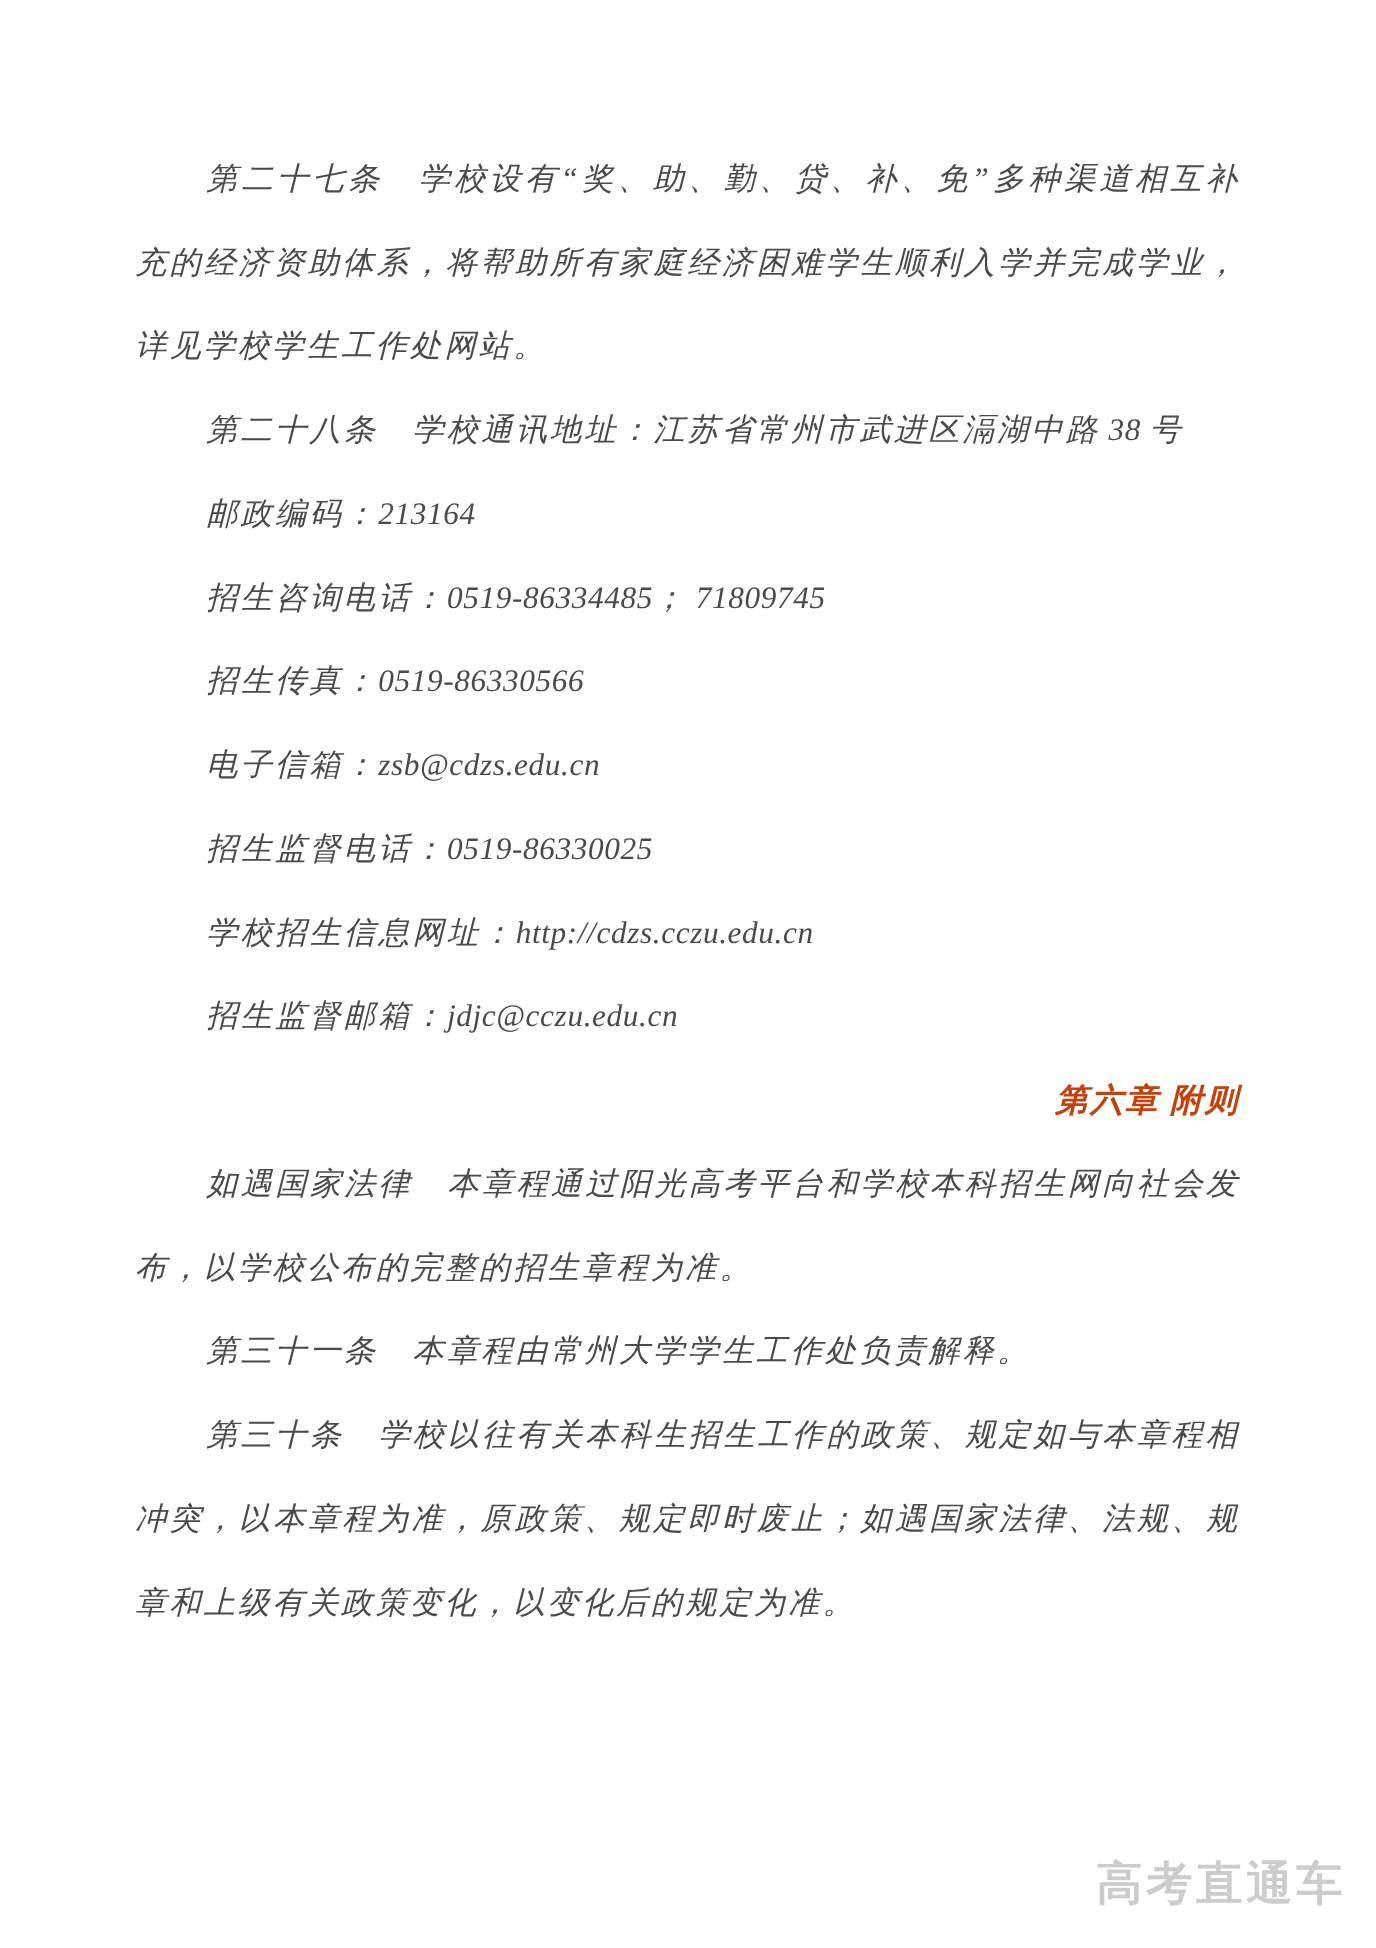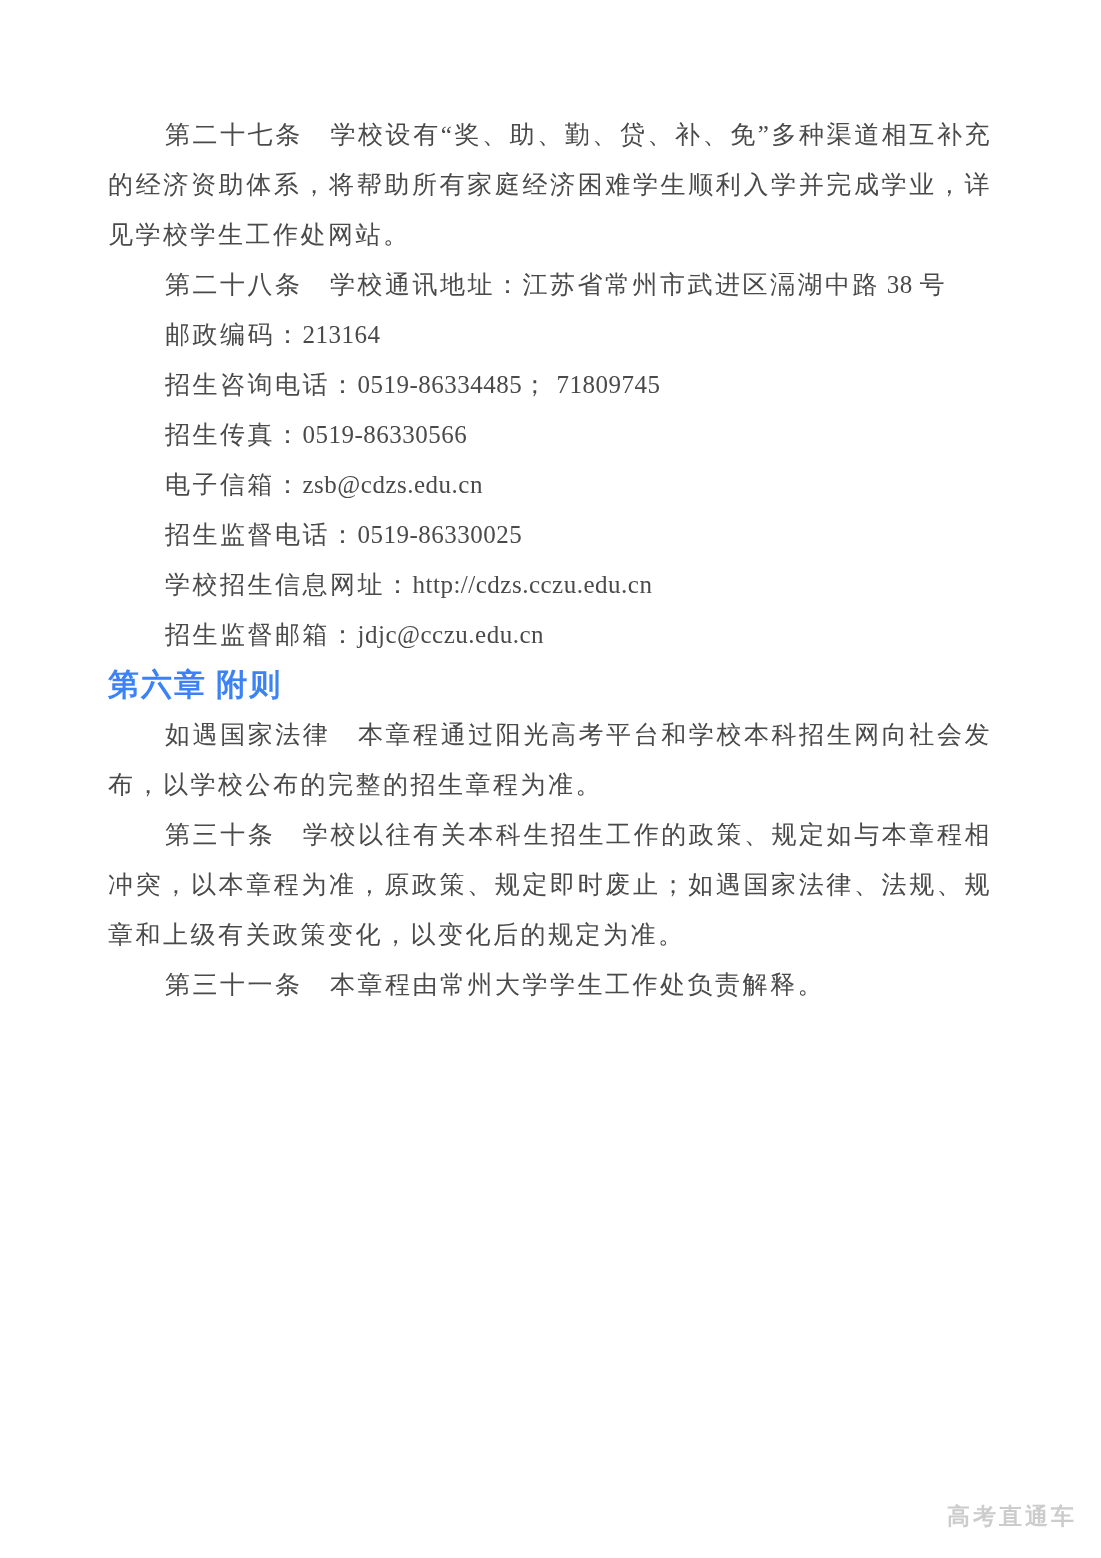--- a/index.html
+++ b/index.html
@@ -21,50 +21,51 @@
     height: 1558px;
     background: #ffffff;
   }
   .content {
     position: absolute;
     left: 108px;
     top: 110px;
     width: 884px;
     color: #4a4a4a;
     font-size: 25px;
-    line-height: 50px;
+    line-height: 67px;
     letter-spacing: 2.5px;
     text-align: justify;
     text-justify: inter-ideograph;
+    font-style: italic;
   }
   .para {
     margin: 0;
     text-indent: 57px;
   }
   .latin {
     letter-spacing: 0.5px;
     word-break: keep-all;
   }
   .heading {
     margin: 0;
     text-indent: 0;
-    text-align: left;
+    text-align: right;
     font-family: "Liberation Sans", "DejaVu Sans", sans-serif;
     font-weight: bold;
-    font-size: 31px;
+    font-size: 26px;
     letter-spacing: 2px;
-    color: #3b82f6;
+    color: #c2410c;
   }
   .watermark {
     position: absolute;
     right: 24px;
     bottom: 26px;
     font-family: "Liberation Sans", "DejaVu Sans", sans-serif;
     font-weight: bold;
-    font-size: 23px;
+    font-size: 37px;
     letter-spacing: 3px;
     color: #cccccc;
     user-select: none;
   }
 </style>
 </head>
 <body>
 
 <div class="page">
   <div class="content" id="content">
@@ -72,17 +73,17 @@
       <div class="para">第二十八条　学校通讯地址：江苏省常州市武进区滆湖中路<span class="latin"> 38 </span>号</div>
       <div class="para">邮政编码：<span class="latin">213164</span></div>
       <div class="para">招生咨询电话：<span class="latin">0519-86334485</span>；<span class="latin"> 71809745</span></div>
       <div class="para">招生传真：<span class="latin">0519-86330566</span></div>
       <div class="para">电子信箱：<span class="latin">zsb@cdzs.edu.cn</span></div>
       <div class="para">招生监督电话：<span class="latin">0519-86330025</span></div>
       <div class="para">学校招生信息网址：<span class="latin">http://cdzs.cczu.edu.cn</span></div>
       <div class="para">招生监督邮箱：<span class="latin">jdjc@cczu.edu.cn</span></div>
       <div class="heading">第六章<span class="latin"> </span>附则</div>
       <div class="para">如遇国家法律　本章程通过阳光高考平台和学校本科招生网向社会发布，以学校公布的完整的招生章程为准。</div>
+      <div class="para">第三十一条　本章程由常州大学学生工作处负责解释。</div>
       <div class="para">第三十条　学校以往有关本科生招生工作的政策、规定如与本章程相冲突，以本章程为准，原政策、规定即时废止；如遇国家法律、法规、规章和上级有关政策变化，以变化后的规定为准。</div>
-      <div class="para">第三十一条　本章程由常州大学学生工作处负责解释。</div>
     </div>
   <div class="watermark">高考直通车</div>
 </div>
 
 </body></html>

